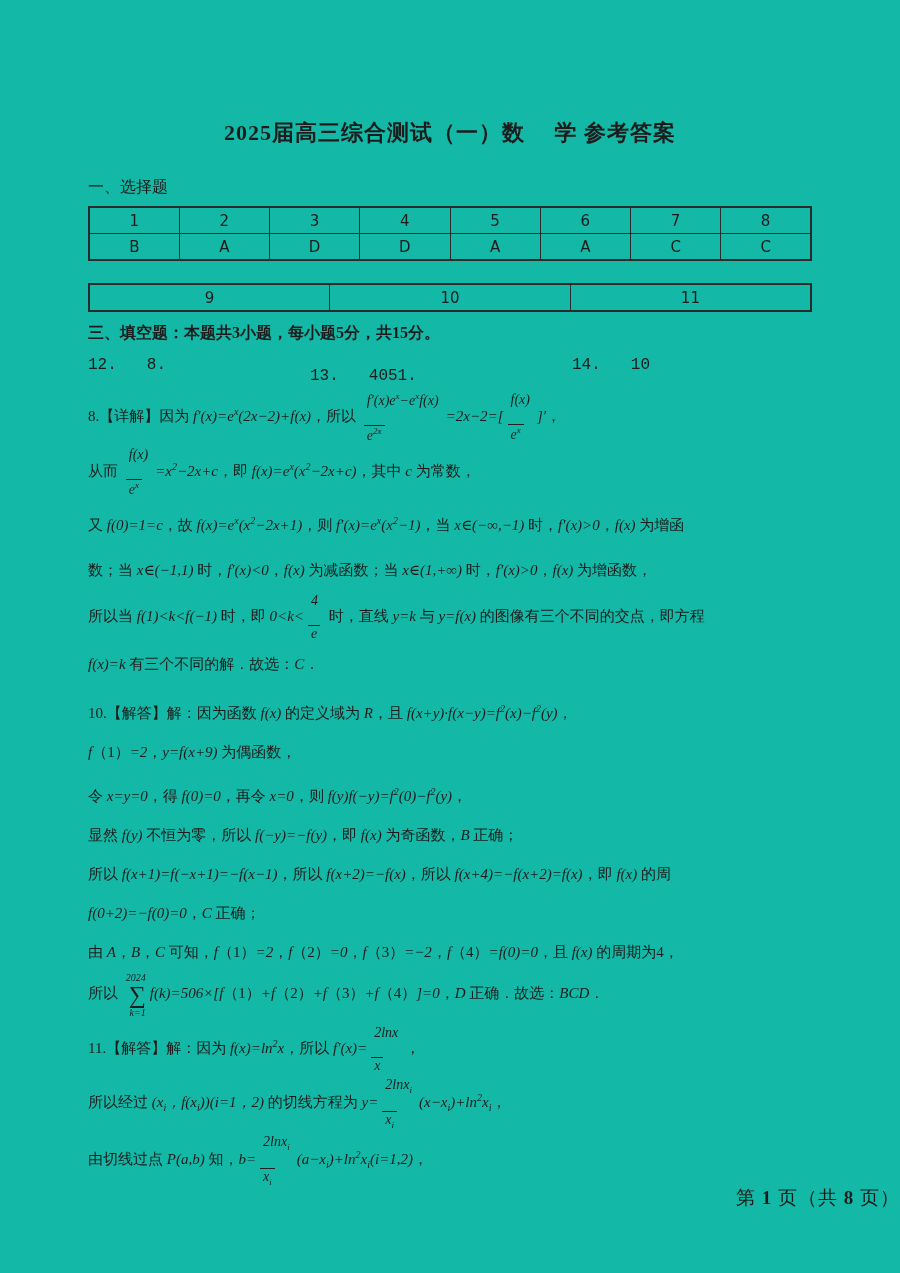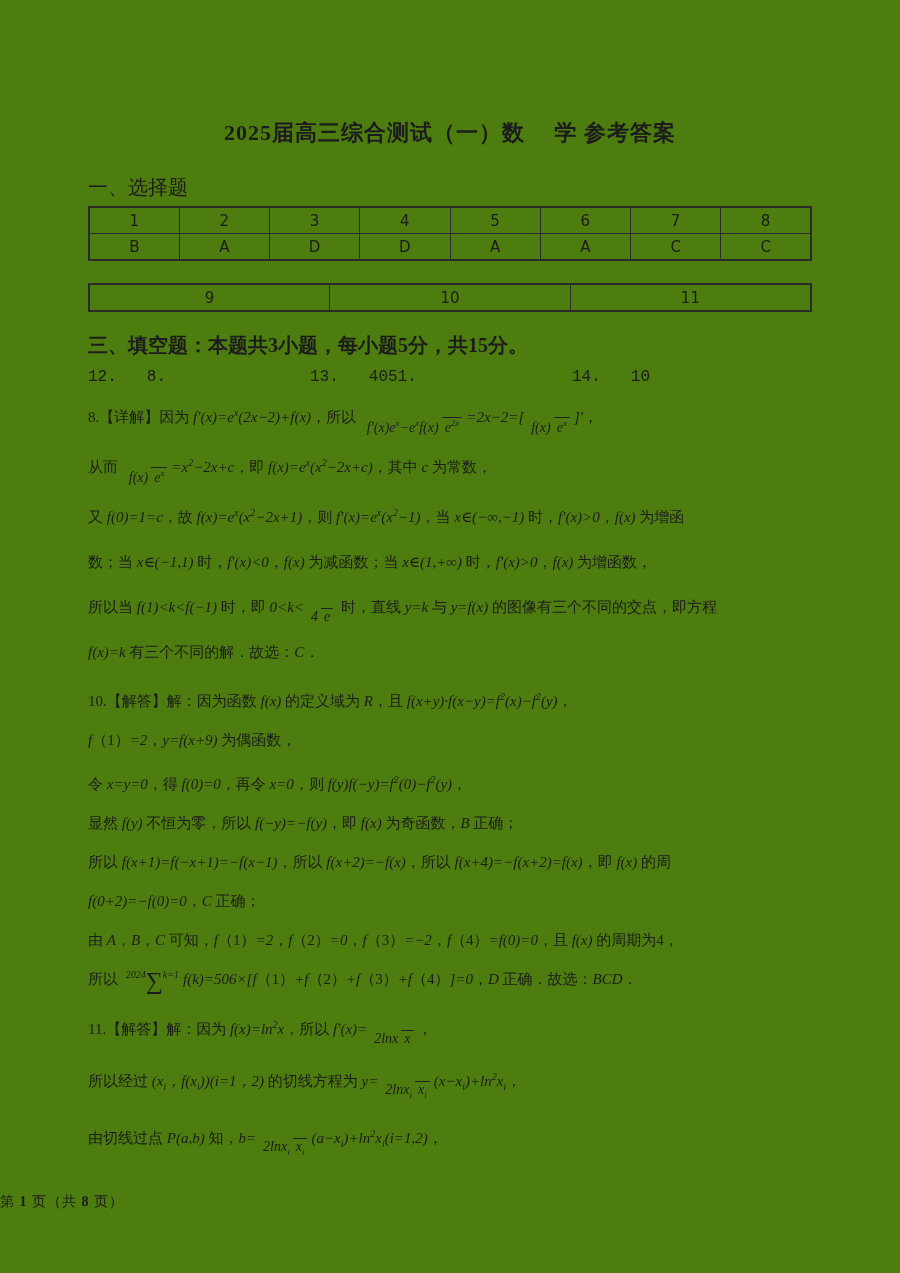--- a/index.html
+++ b/index.html
@@ -1,65 +1,65 @@
 <!DOCTYPE html>
 <html><head>
 <meta charset="utf-8">
 <style>
   html,body{margin:0;padding:0;background:#ffffff;}
   .page{
     width:900px;height:1273px;box-sizing:border-box;position:relative;
-    background:#4d7c0f;color:#1c1c1c;
+    background:#14b8a6;color:#1c1c1c;
     font-family:"Liberation Serif","DejaVu Serif",serif;
     padding:118px 88px 0 88px;overflow:hidden;
   }
   .title{
     font-size:22px;font-weight:700;text-align:center;margin:0;line-height:30px;
     white-space:pre-wrap;letter-spacing:1px;
   }
-  .sec-label{font-size:20px;line-height:22px;margin-top:28px;white-space:pre-wrap;}
-  .sec-label.bold{font-weight:700;margin-top:22px;}
+  .sec-label{font-size:16px;line-height:22px;margin-top:28px;white-space:pre-wrap;}
+  .sec-label.bold{font-weight:700;margin-top:10px;}
   table.anskey{
     width:724px;border-collapse:collapse;border:2px solid #2b2b2b;table-layout:fixed;
   }
   table.anskey.t1{margin-top:8px;}
   table.anskey.t2{margin-top:22px;}
   table.anskey td{
     border:1px solid #2b2b2b;height:25px;text-align:center;vertical-align:middle;
     font-family:"DejaVu Sans","Liberation Sans",sans-serif;font-size:15px;padding:0;
   }
   .blank-row{margin-top:10px;font-size:16px;line-height:22px;display:flex;}
   .blank-item{display:inline-block;font-family:Liberation Mono, monospace;}
   .blank-item:nth-child(1){width:222px;}
-  .blank-item:nth-child(2){width:262px;}
+  .blank-item:nth-child(2){width:262px;margin-top:11px;}
   .blank-item .bno{margin-right:30px;}
   .sol{margin-top:2px;}
   .sol .line{line-height:45px;font-size:15px;}
   .sol.tight .line{line-height:39px;}
   .sol.p11 .line{line-height:47px;}
   .cn{white-space:pre-wrap;}
   .mi{font-style:italic;white-space:pre-wrap;}
   .bd{font-weight:700;}
   sup.mi,sub.mi{font-style:italic;font-size:10px;}
   .frac{
-    display:inline-flex;align-items:flex-end;
+    display:inline-flex;flex-direction:column;align-items:flex-start;
     vertical-align:middle;margin:0 4px;line-height:1.15;font-size:14px;
   }
   .frac .fnum,.frac .fden{padding:0 3px;white-space:nowrap;}
   .frac .fden{border-top:1px solid #222;margin-top:16px;}
   .frac sup.mi,.frac sub.mi{font-size:9px;}
   .sum{
-    display:inline-flex;flex-direction:row;align-items:flex-start;
+    display:inline-flex;flex-direction:column;align-items:flex-end;
     vertical-align:middle;margin:0 4px;line-height:1;
   }
   .sum .slim{font-size:10px;font-style:italic;line-height:1.1;}
   .sum .sgly{font-size:24px;line-height:1;font-style:normal;}
   .footer{
-    position:absolute;left:0;right:0;bottom:62px;text-align:left;
-    font-size:14px;letter-spacing:1px;
+    position:absolute;left:0;right:0;bottom:62px;text-align:right;
+    font-size:19px;letter-spacing:1px;
   }
 </style>
 </head>
 <body>
 
 <div class="page">
 
   <h1 class="title">2025届高三综合测试（一）数　 学 参考答案</h1>
 
   <div class="sec-label">一、选择题</div>

